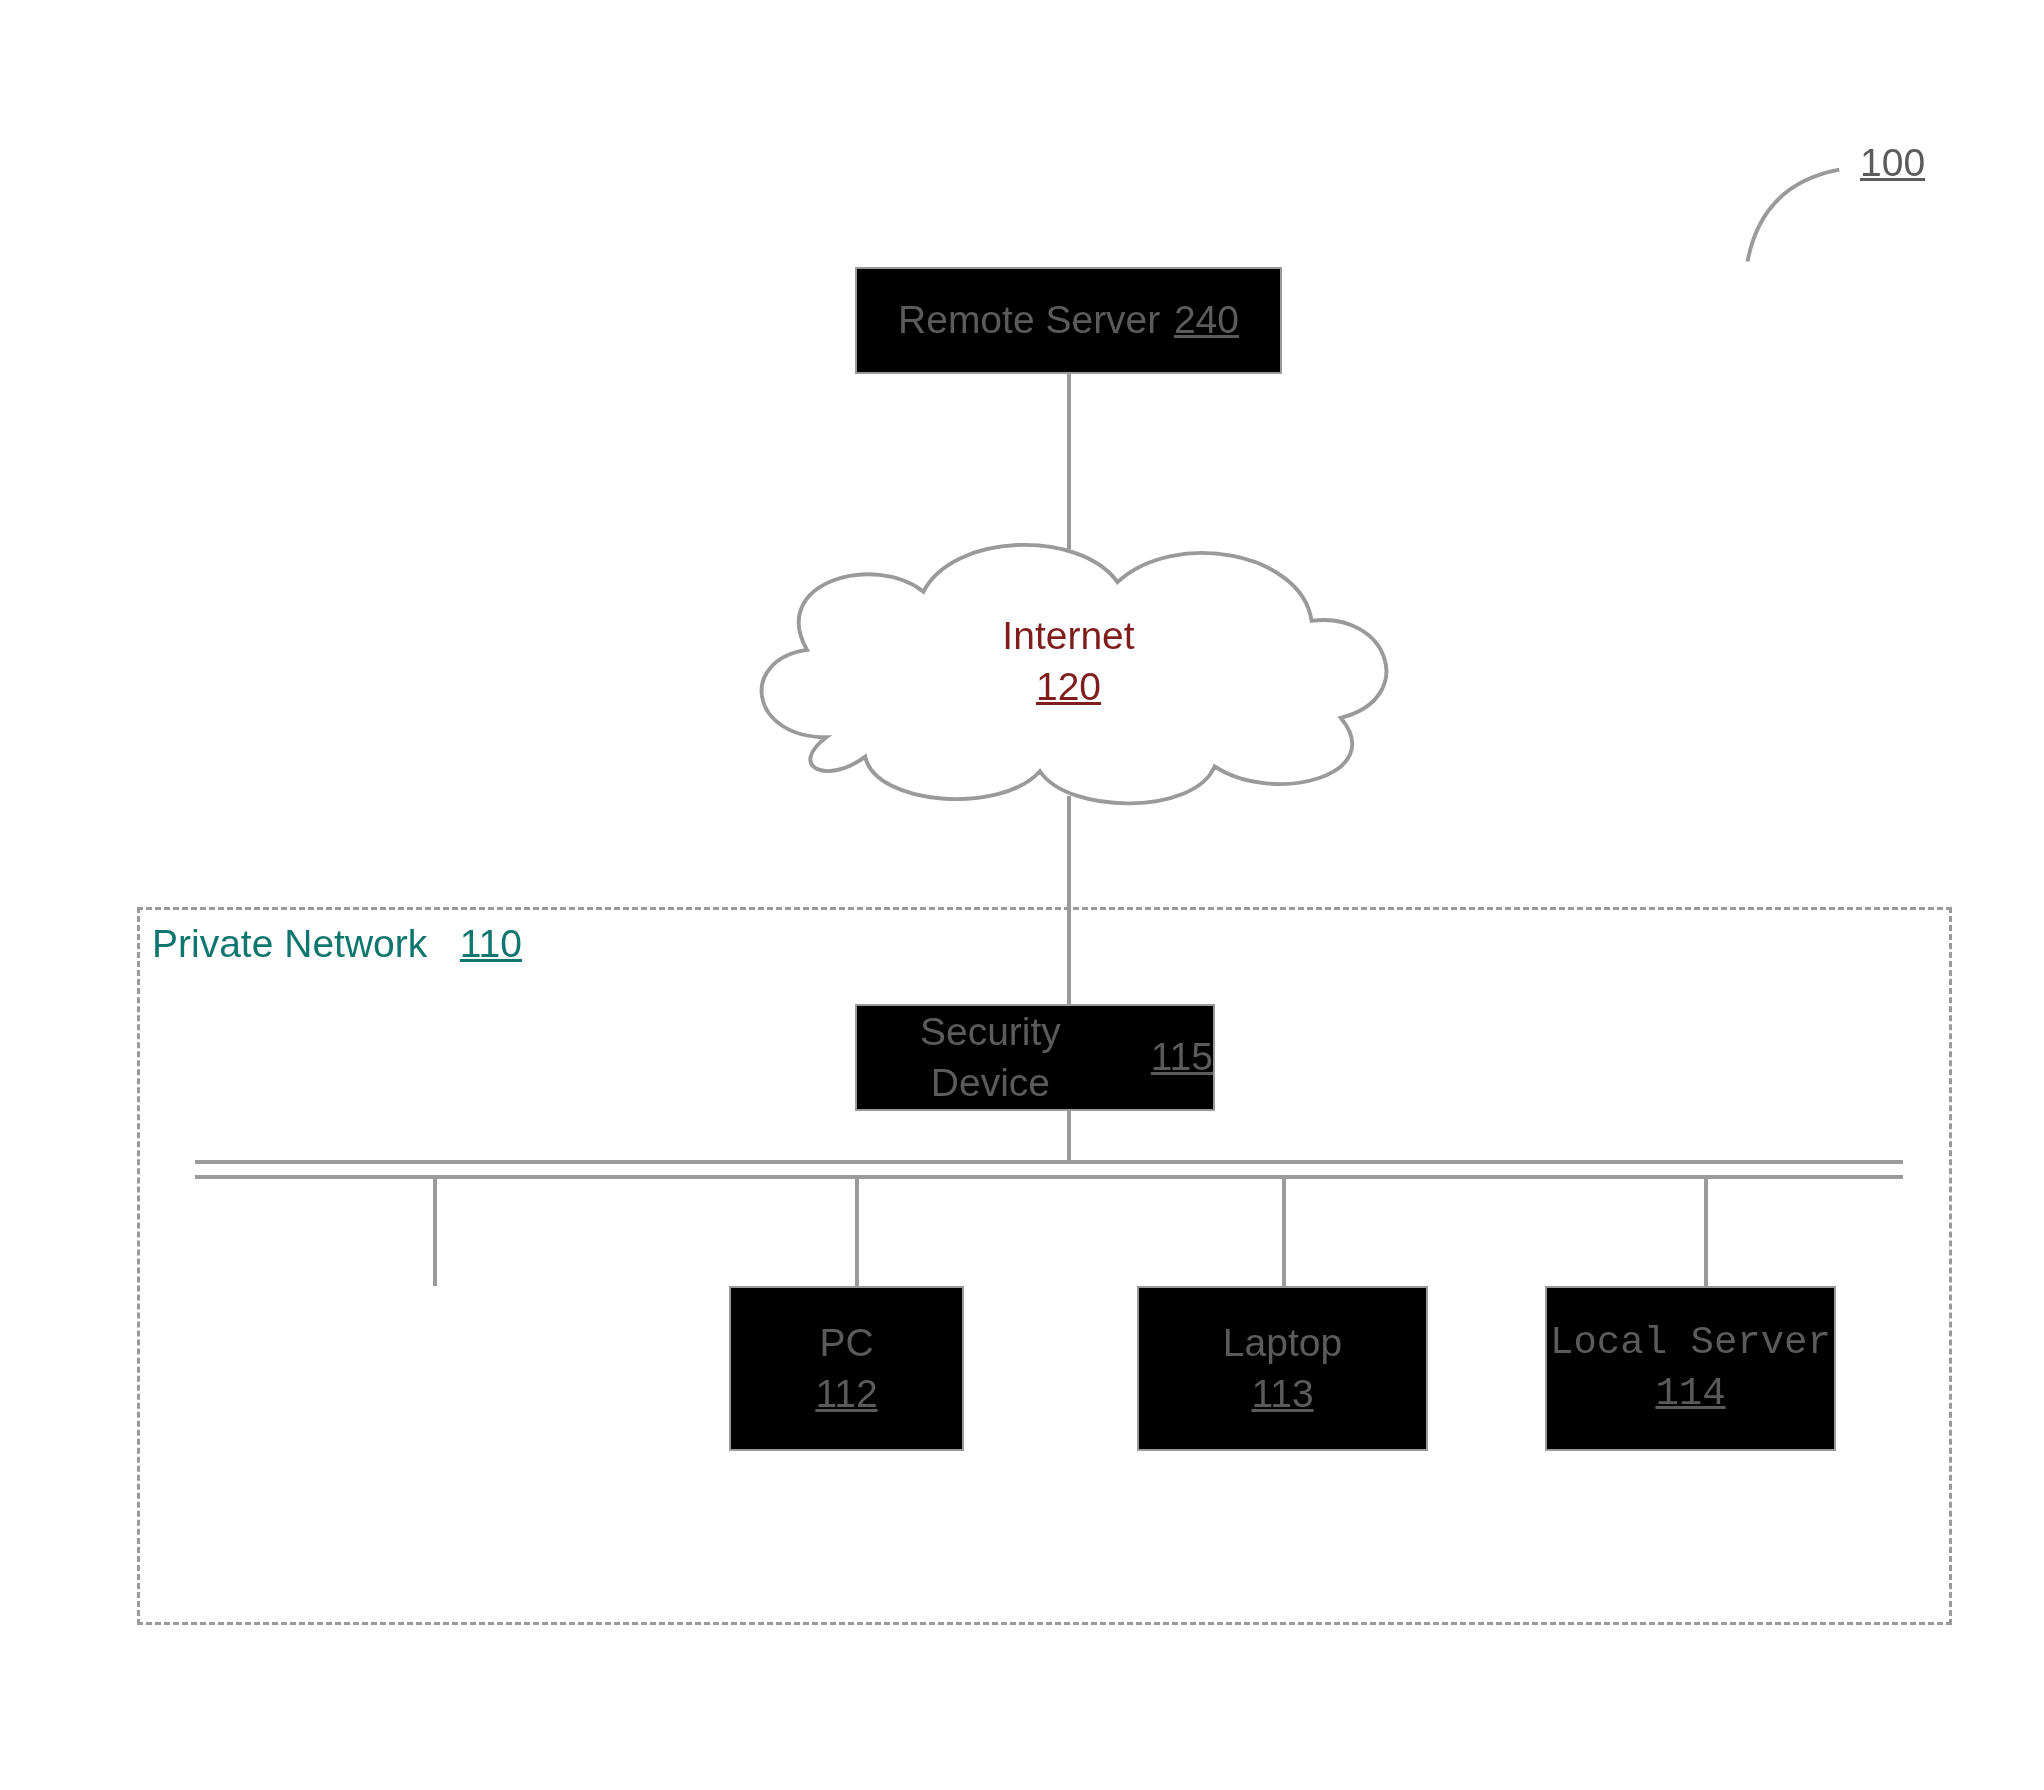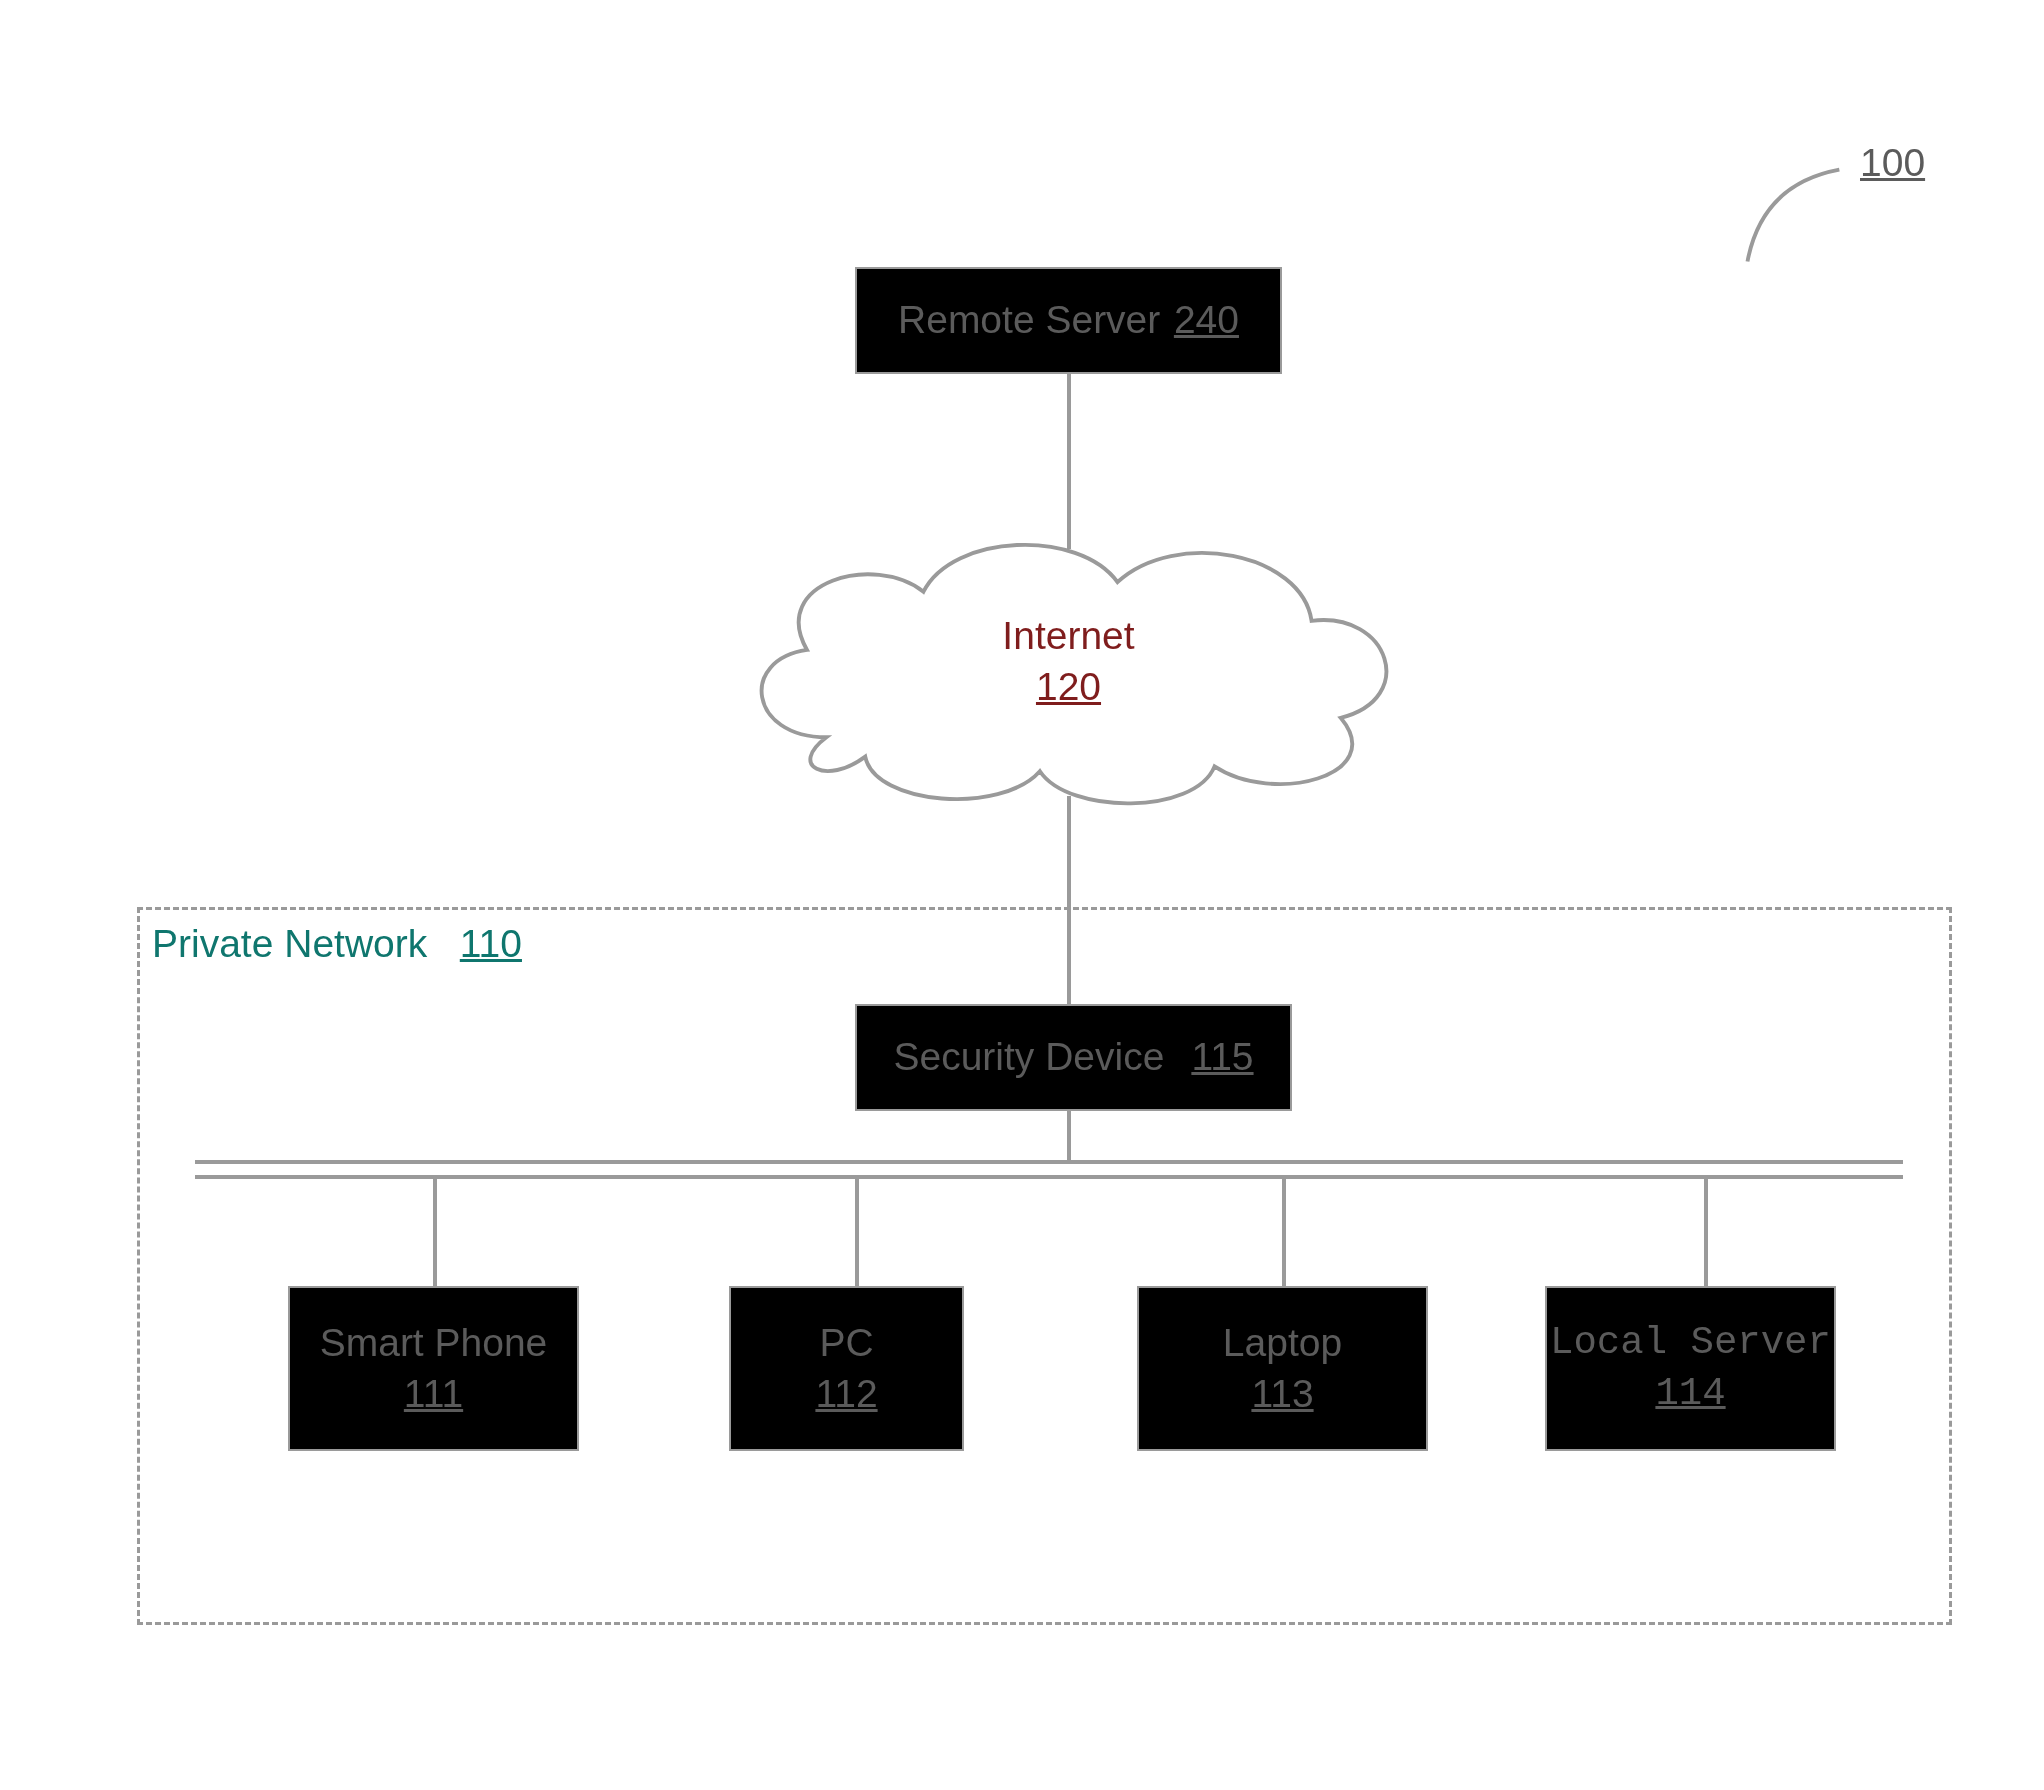--- a/index.html
+++ b/index.html
@@ -121,38 +121,34 @@
 
   <div class="line" style="left:1056px; top:796px; width:3.9px; height:209px;"></div>
 
   <div class="dashed-box" style="left:126px; top:907px; width:1815px; height:718px;"></div>
   <div class="pn-label" style="left:141px; top:922px;">
     <span>Private Network</span>
     <span>&nbsp;</span>
     <span class="num">110</span>
   </div>
 
-  <div class="box" style="left:844px; top:1004px; width:437px; height:107px; flex-direction:row; gap:27px;">
+  <div class="box" style="left:844px; top:1004px; width:360px; height:107px; flex-direction:row; gap:27px;">
     <span>Security Device</span>
     <span class="num">115</span>
   </div>
 
   <div class="line" style="left:1056px; top:1111px; width:3.9px; height:49px;"></div>
 
   <div class="bus" style="left:184px; top:1160px; width:1708px; height:19.4px;"></div>
 
   <div class="line" style="left:422px;  top:1179px; width:3.9px; height:107px;"></div>
   <div class="line" style="left:844px;  top:1179px; width:3.9px; height:107px;"></div>
   <div class="line" style="left:1271px; top:1179px; width:3.9px; height:107px;"></div>
   <div class="line" style="left:1693px; top:1179px; width:3.9px; height:107px;"></div>
 
-  <div class="box" style="left:277px; top:1286px; width:291px; height:165px;">
-    <span>Smart Phone</span>
-    <span class="num">111</span>
-  </div>
 
   <div class="box" style="left:718px; top:1286px; width:235px; height:165px;">
     <span>PC</span>
     <span class="num">112</span>
   </div>
 
   <div class="box" style="left:1126px; top:1286px; width:291px; height:165px;">
     <span>Laptop</span>
     <span class="num">113</span>
   </div>

